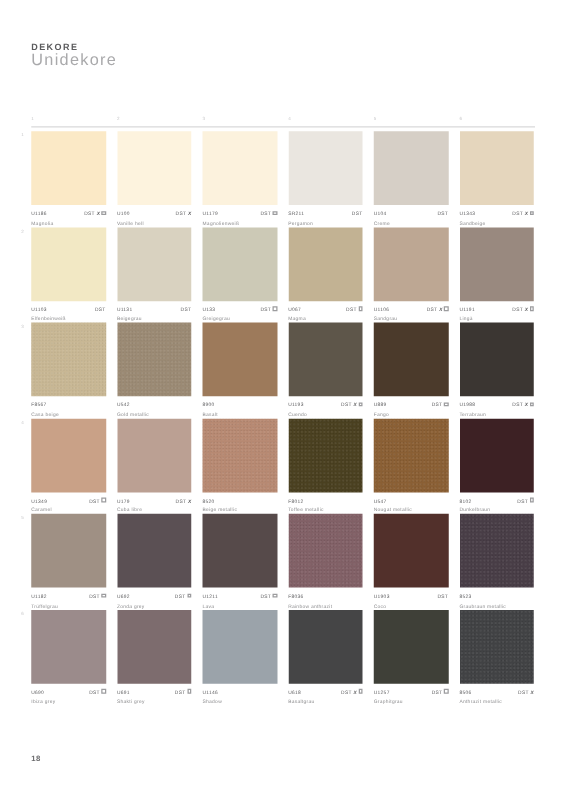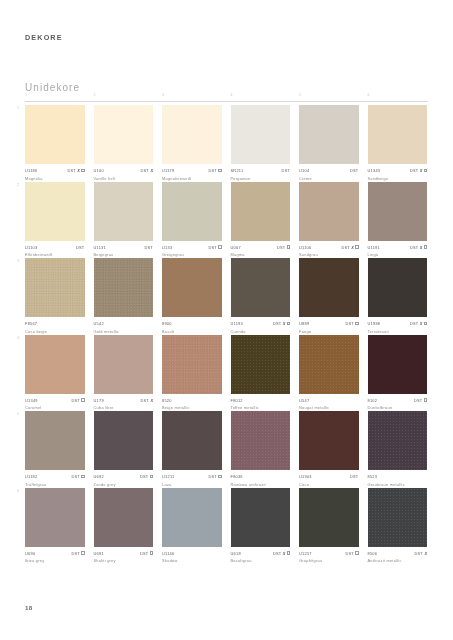--- a/index.html
+++ b/index.html
@@ -31,25 +31,24 @@
   }
   .header-title {
     font-size: 7.2px;
     letter-spacing: 1.15px;
     font-weight: bold;
     color: #5b5b5d;
     line-height: 10px;
     text-transform: uppercase;
   }
   .header-sub {
-    font-size: 10px;
+    font-size: 13px;
     letter-spacing: 1.05px;
     color: #a9a9ab;
     line-height: 10px;
-    margin-top: 40px;
   }
 
   
   .ruler {
     position: absolute;
     left: 25px;
     top: 93px;
     width: 403px;
     height: 10px;
   }

